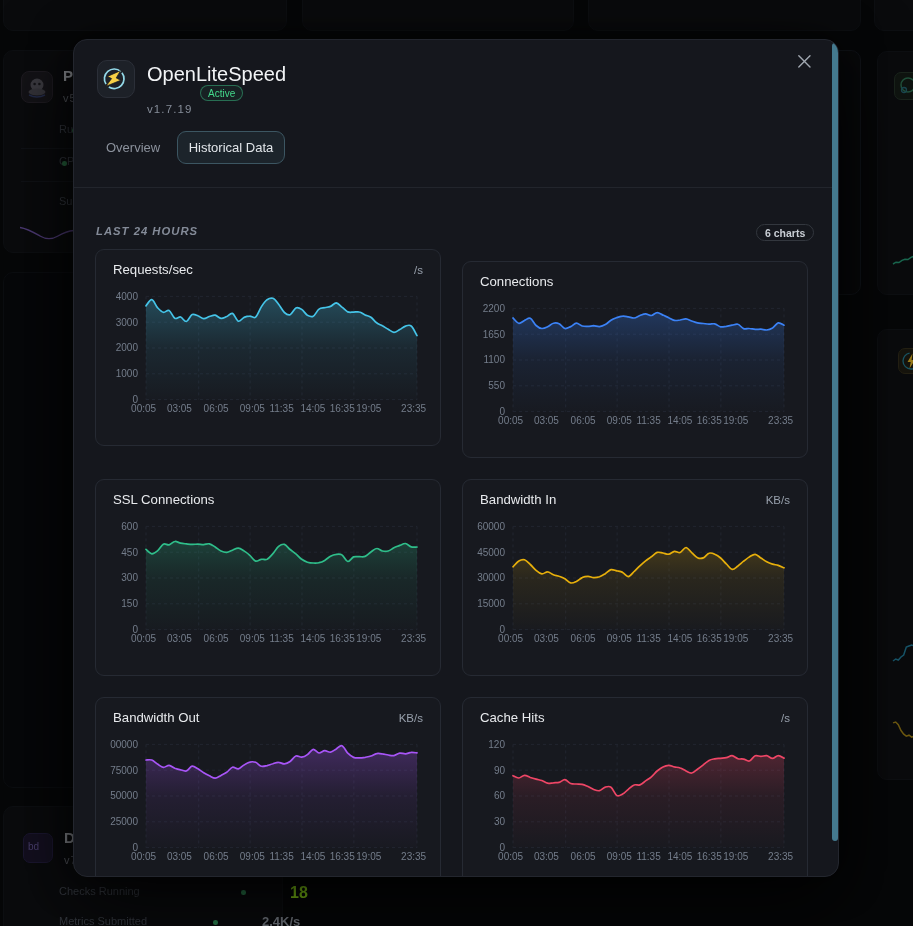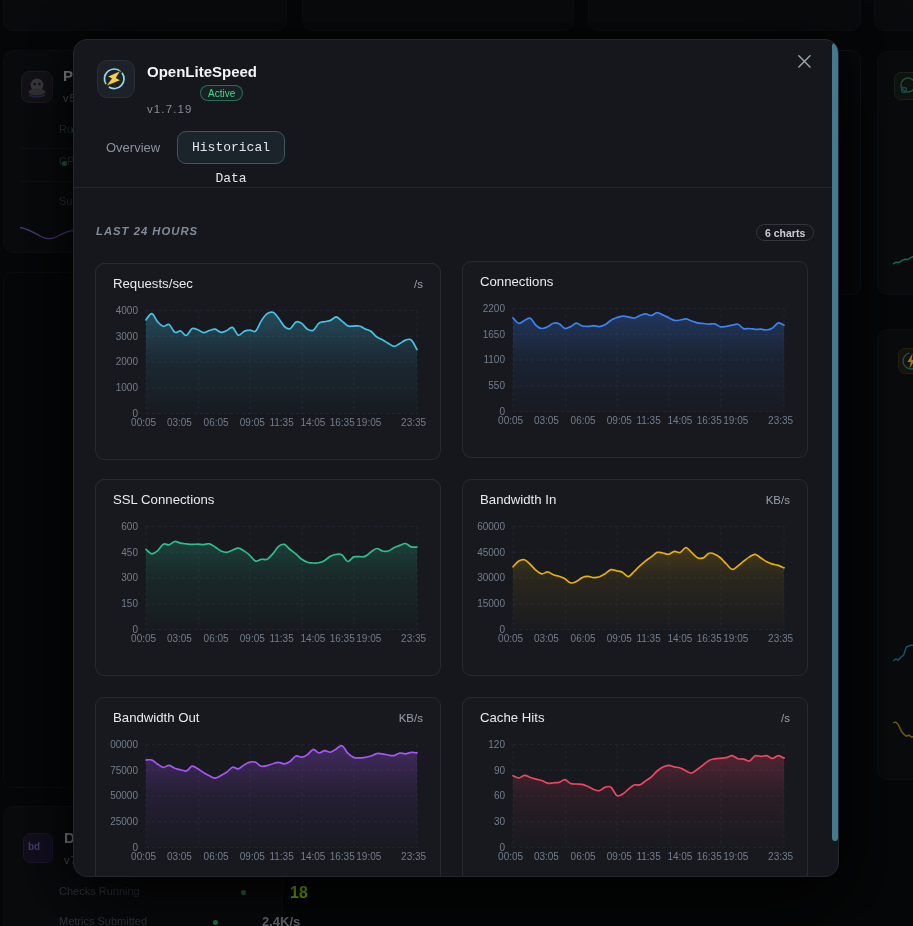--- a/index.html
+++ b/index.html
@@ -5,30 +5,30 @@
 html,body { width:913px; height:926px; background:#060708; overflow:hidden;
   font-family:"Liberation Sans", sans-serif; position:relative; }
 .bcard { position:absolute; background:#0a0b0d; border:1px solid #0d0f12; border-radius:10px; }
 .blabel { position:absolute; font-size:11px; color:#34383f;margin-left:40px; }
 .bdot { position:absolute; width:4.5px; height:4.5px; border-radius:50%; }
 .modal { position:absolute; left:73px; top:39px; width:766px; height:838px;
   background:#15171d; border:1px solid #23262e; border-radius:14px;
   box-shadow:0 25px 80px rgba(0,0,0,0.75), 0 0 40px rgba(0,0,0,0.5); overflow:hidden; }
 .logo { position:absolute; left:23px; top:20px; width:38px; height:38px; border-radius:10px;
   background:#1d2128; border:1px solid #2b2f38; }
-.mtitle { position:absolute; left:73px; top:23px; font-size:15px; font-weight:700; color:#f2f4f6; }
+.mtitle { position:absolute; left:73px; top:23px; font-size:20px; font-weight:400; color:#f2f4f6; }
 .mver { position:absolute; left:73px; top:47px; font-size:11.5px; color:#868d99; letter-spacing:1.1px;margin-top:16px; }
 .badge { position:absolute; left:126px; top:45px; font-size:10px; line-height:11px; color:#44d98c;
   border:1px solid rgba(62,207,142,0.45); background:rgba(62,207,142,0.06);
   border-radius:99px; padding:1.5px 7px; }
 .close { position:absolute; left:718px; top:9px; width:24px; height:24px; color:#9aa2ac; }
 .tab-over { position:absolute; left:32px; top:100px; font-size:13px; color:#8b919c; }
 .tab-hist { position:absolute; left:103px; top:91px; width:108px; height:33px;
   border:1px solid #3c5662; background:#1c242b; border-radius:9px; color:#e2e6ea;
-  font-size:13px; text-align:center; line-height:31px;font-family:Liberation Mono, monospace; }
+  font-size:13px; text-align:center; line-height:31px; }
 .divider { position:absolute; left:0; top:147px; width:766px; height:1px; background:#22252c; }
 .sechead { position:absolute; left:22px; top:185px; font-size:11.3px; font-weight:700;
   letter-spacing:1px; color:#848b98;font-style:italic; }
 .chartsbadge { position:absolute; left:682px; top:184px; font-size:10.5px; font-weight:700; color:#c9ced5;
   background:#15171d; border:1px solid #33373e; border-radius:99px; padding:1.5px 8px; line-height:12px; }
 .ccard { position:absolute; width:346px; height:197px; background:#17191f;
   border:1px solid #262a33; border-radius:9px; }
 .ctitle { position:absolute; left:17px; top:12px; font-size:13.2px; font-weight:400; color:#e8eaed; }
 .unit { position:absolute; right:17px; top:14px; font-size:11.5px; color:#98a0ac; }
 .scrollbar { position:absolute; left:757.5px; top:3px; width:6.5px; height:798px;
@@ -65,21 +65,21 @@
   <div class="blabel" style="left:15px;top:144px">Submitted</div>
 </div>
 <svg style="position:absolute;left:0;top:0" width="913" height="926" viewBox="0 0 913 926">
   <path d="M20 227.5 C27 228.5 33 232 40 236 C46 239.5 52 239.5 58 236 C63 233 68 231 74 230.5" stroke="#4e3b76" stroke-width="1.4" fill="none"></path>
 </svg>
 
 <div class="bcard" style="left:3px;top:272px;width:280px;height:516px;background:#060709;border-color:#0b0d10"></div>
 
 <div class="bcard" style="left:3px;top:806px;width:280px;height:160px">
   <div style="position:absolute;left:19px;top:26px;width:30px;height:30px;border-radius:7px;background:#141020;border:1px solid #1b1730"></div>
-  <div style="position:absolute;left:24px;top:34px;font-size:10px;font-weight:700;color:#4a3f6e">bd</div>
+  <div style="position:absolute;left:24px;top:34px;font-size:10px;font-weight:400;color:#4a3f6e">bd</div>
   <div style="position:absolute;left:60px;top:22px;font-size:15px;font-weight:700;color:#8e9196">Datadog</div>
   <div style="position:absolute;left:60px;top:47px;font-size:11px;color:#54575e;letter-spacing:1px">v7.50</div>
   <div class="blabel" style="left:15px;top:78px">Checks Running</div>
   <div class="bdot" style="left:237px;top:83px;background:#2a7a4b"></div>
   <div class="blabel" style="left:246px;top:77px;color:#84cc16;font-weight:700;font-size:16px">18</div>
   <div class="blabel" style="left:15px;top:108px">Metrics Submitted</div>
   <div class="bdot" style="left:209px;top:113px;background:#2a7a4b"></div>
   <div class="blabel" style="left:218px;top:107px;color:#70757d;font-weight:700;font-size:13px">2.4K/s</div>
 </div>
 
@@ -131,21 +131,21 @@
   <div class="mver">v1.7.19</div>
   <div class="badge">Active</div>
   <svg class="close" width="24" height="24" viewBox="0 0 24 24">
     <path d="M6.8 6.8 L18 18 M18 6.8 L6.8 18" stroke="#a0a7b0" stroke-width="1.4" stroke-linecap="round"></path>
   </svg>
   <div class="tab-over">Overview</div>
   <div class="tab-hist">Historical Data</div>
   <div class="divider"></div>
   <div class="sechead">LAST 24 HOURS</div>
   <div class="chartsbadge">6 charts</div>
-  <div class="ccard" style="left:21px;top:223px">
+  <div class="ccard" style="left:21px;top:209px">
       <div class="ctitle">Requests/sec</div>
       <div class="unit">/s</div>
       <svg width="346" height="197" viewBox="0 0 346 197" style="position:absolute;left:-1px;top:-1px">
         <defs>
           <linearGradient id="g1" x1="0" y1="47.4" x2="0" y2="150.6" gradientUnits="userSpaceOnUse">
             <stop offset="0" stop-color="#45c4e8" stop-opacity="0.30"></stop>
             <stop offset="0.5" stop-color="#45c4e8" stop-opacity="0.09"></stop>
             <stop offset="1" stop-color="#45c4e8" stop-opacity="0.01"></stop>
           </linearGradient>
         </defs>

